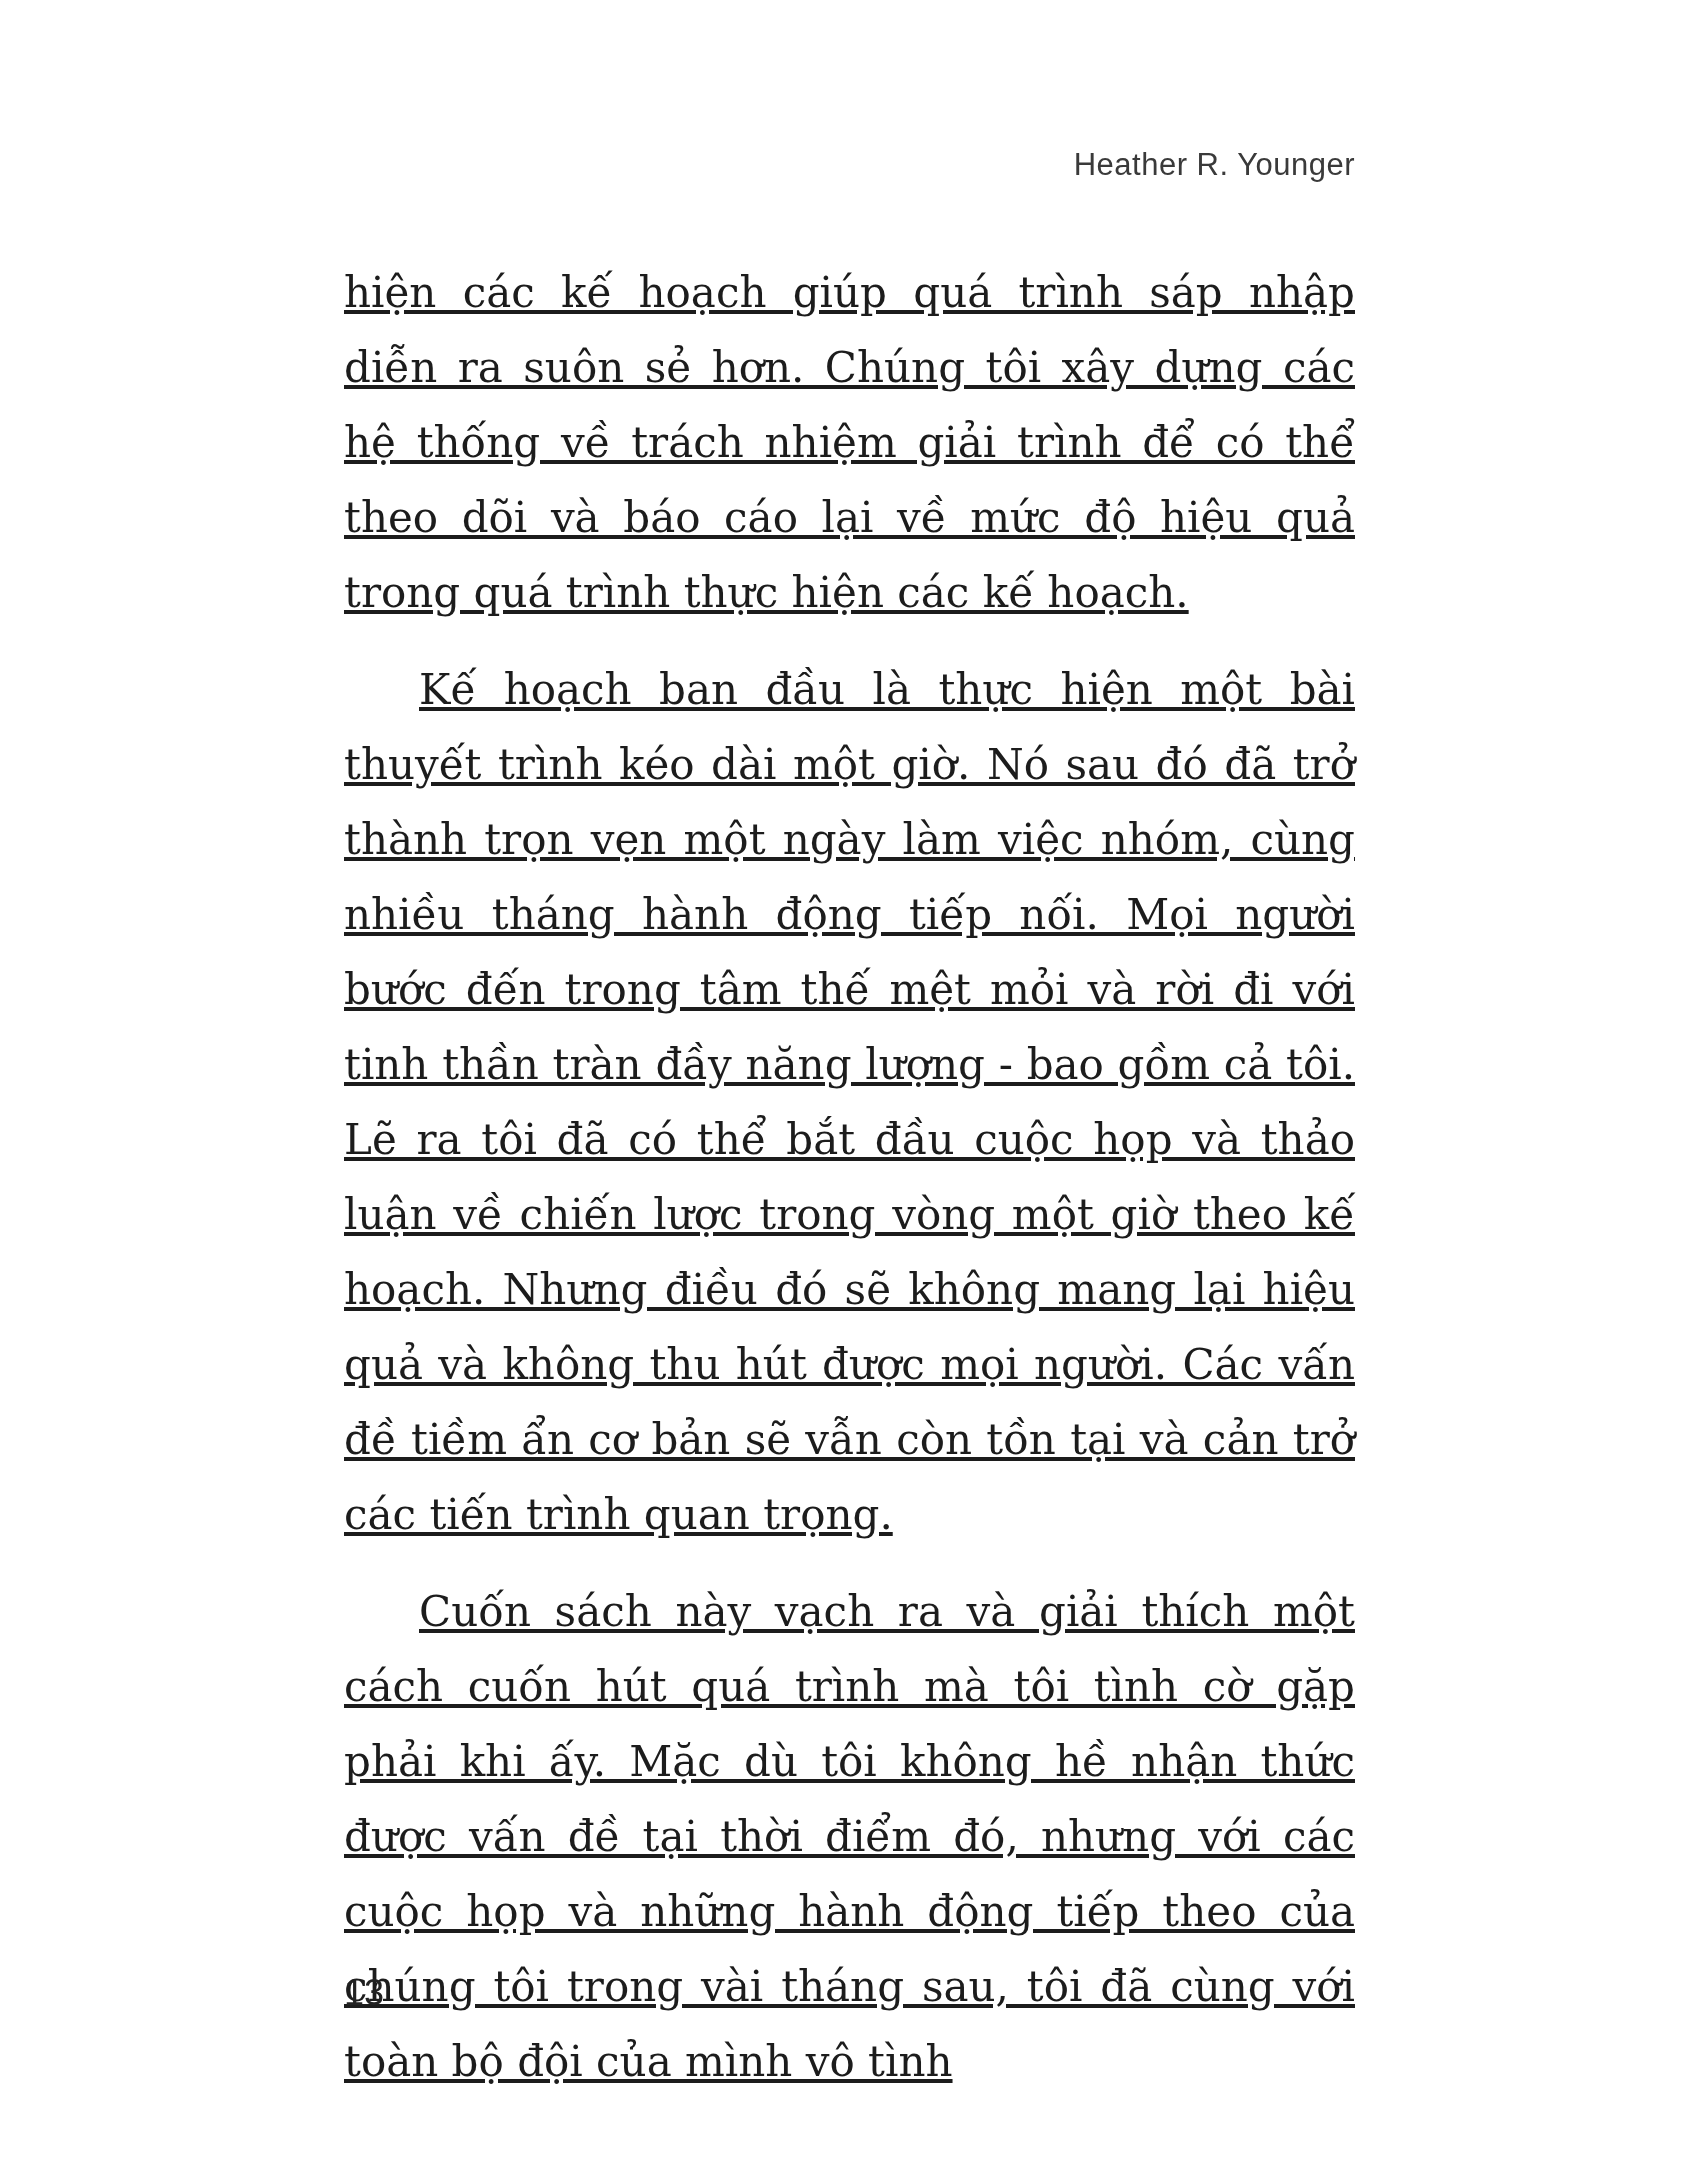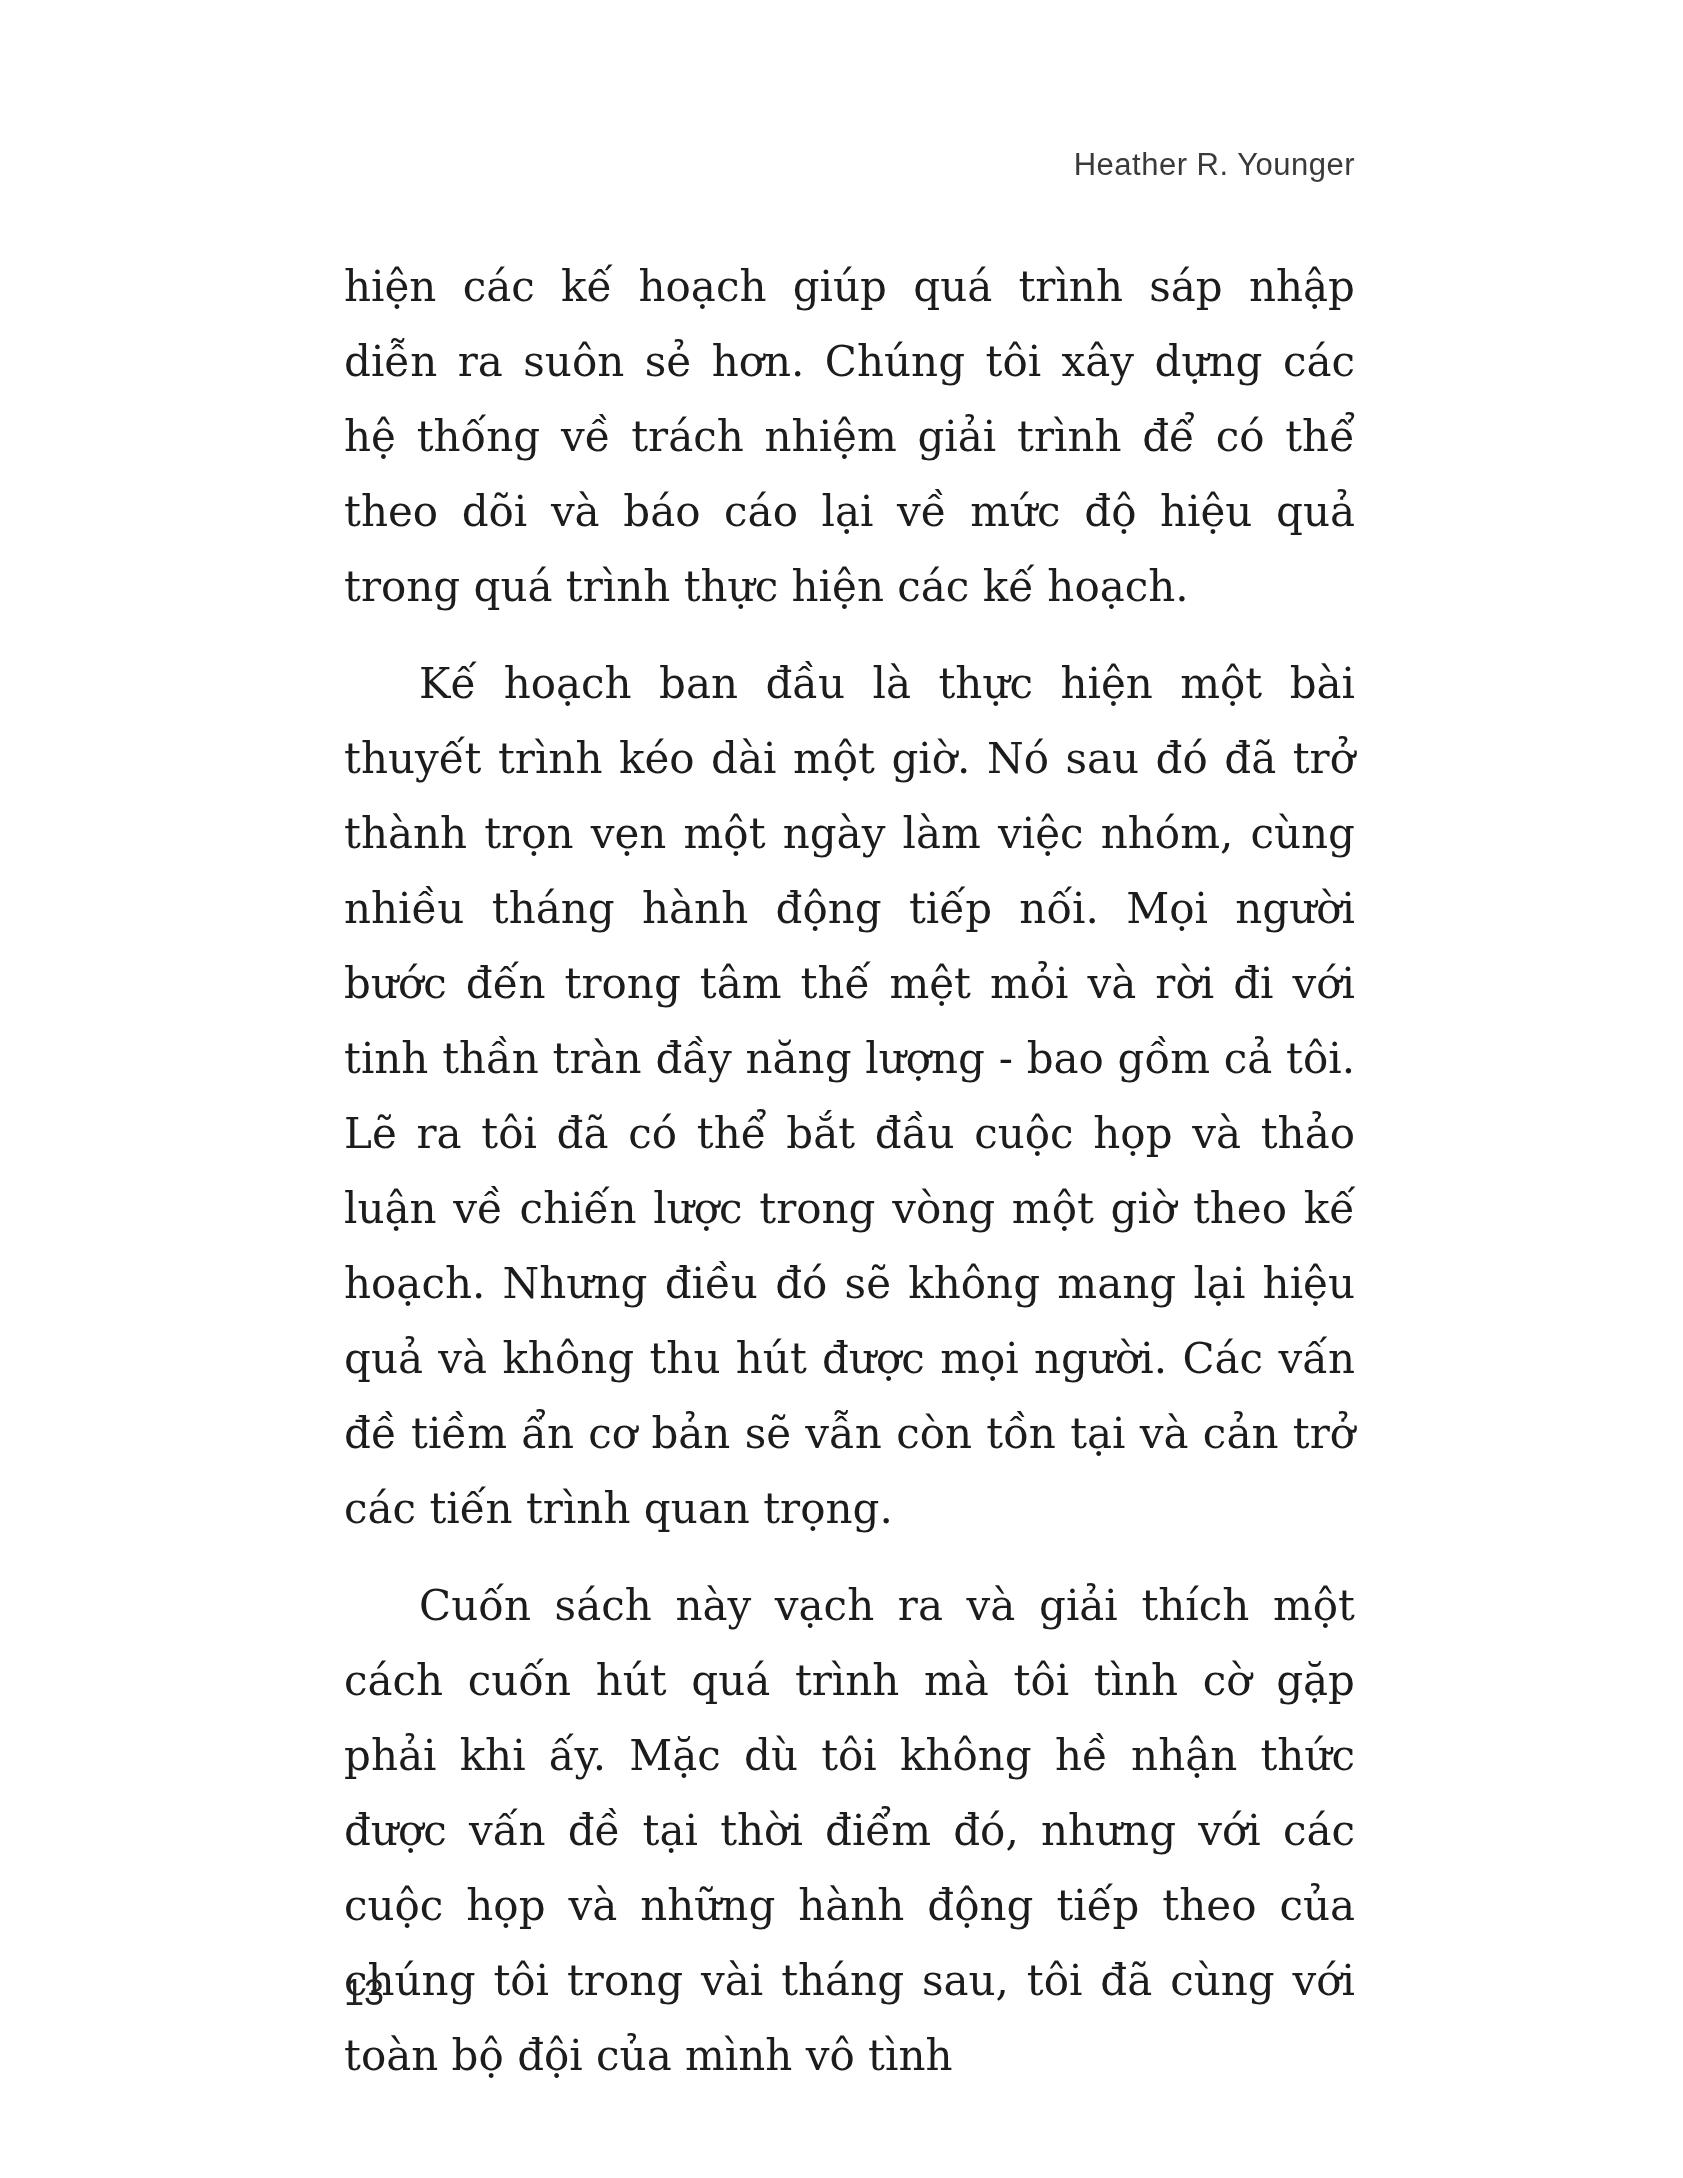--- a/index.html
+++ b/index.html
@@ -23,23 +23,24 @@
     width: 1011px;
     text-align: right;
     font-family: "Liberation Sans", sans-serif;
     font-size: 31px;
     font-weight: 400;
     letter-spacing: 0.5px;
     color: #3a3a3a;
   }
   .body-text {
     position: absolute;
-    top: 249px;
+    top: 255px;
     left: 344px;
     width: 1011px;
+    text-decoration: underline;
   }
   .body-text p {
     margin: 0 0 22px 0;
     font-size: 42px;
     line-height: 75px;
     text-align: justify;
     text-justify: inter-word;
     color: #1c1c1c;
   }
   .body-text p.indent {

